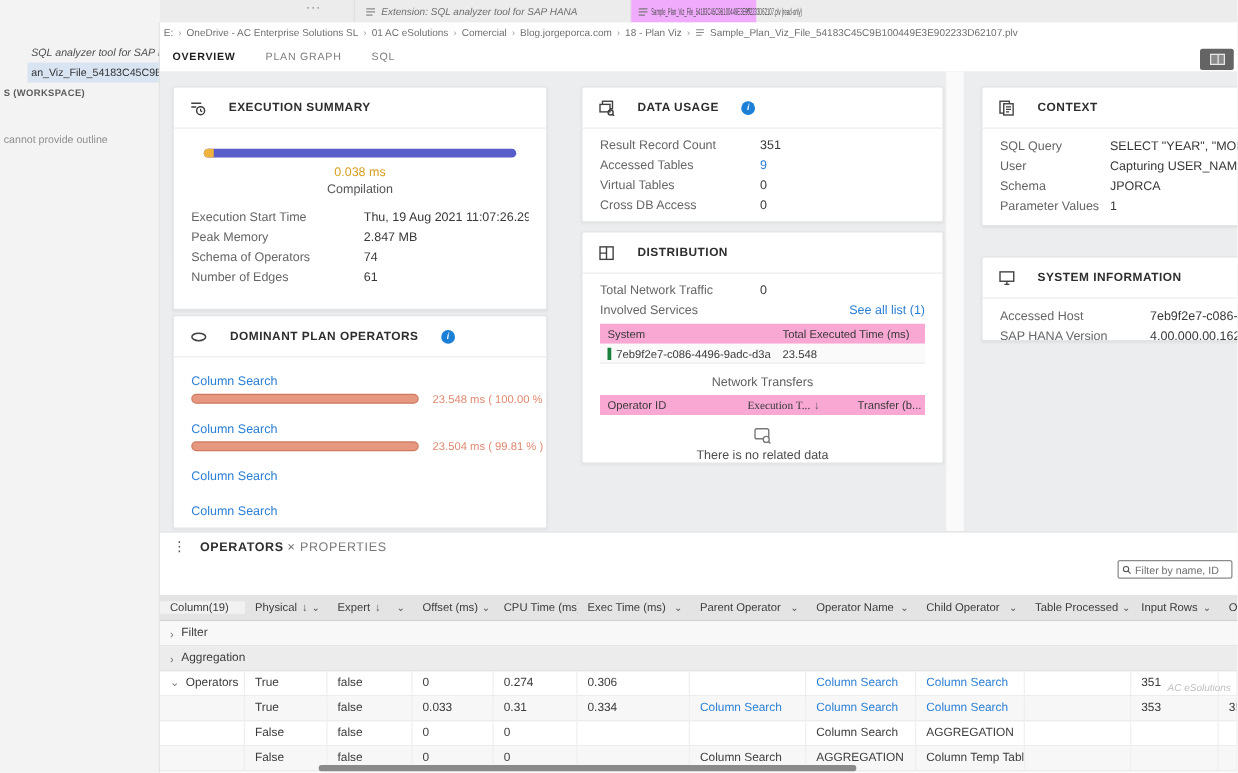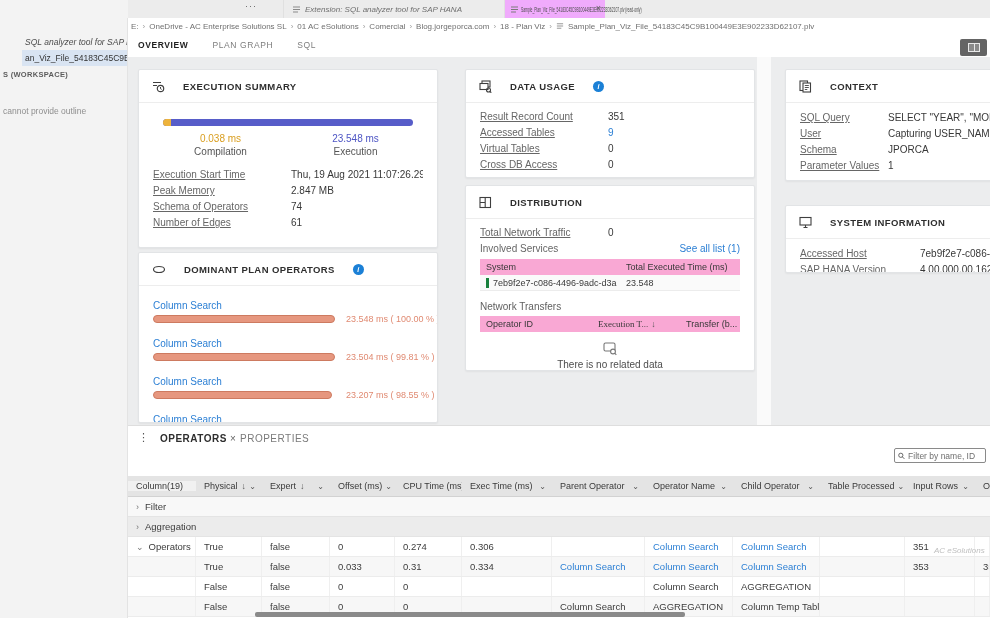--- a/index.html
+++ b/index.html
@@ -61,21 +61,21 @@
   .timeline-yellow { position:absolute; left:0; width:8px; height:7px; background:#edb33c; border-radius:4px 0 0 4px; }
   .tl-stats { display:flex; margin:7px 14px 0; }
   .tl-stat { flex:1; text-align:center; }
   .tl-val { font-size:10px; }
   .tl-val.amber { color:#d99e1f; }
   .tl-val.blue { color:#4d55c4; }
   .tl-lbl { font-size:10px; color:#555; margin-top:2px; }
 
   .kv-block { margin-top:12px; }
   .kv { display:flex; margin:0 14px 5px; font-size:10px; line-height:11px; }
-  .kv-k { width:138px; flex:none; color:#666;text-decoration:underline; }
+  .kv-k { width:138px; flex:none; color:#666; }
   .kv-v { color:#383838; white-space:nowrap; overflow:hidden; }
   .kv-k.narrow { width:128px; }
   .kv-k.ctx { width:88px; }
   .kv-k.sys { width:120px; }
   .link { color:#2b7fd4; cursor:pointer; }
 
   .dom-item { margin:9px 14px 0; }
   .dom-item:first-of-type { margin-top:7px; }
   .dom-name { display:inline-block; font-size:10px; line-height:10px; color:#2b7fd4; margin-bottom:3px; cursor:pointer; }
   .dom-bar-row { display:flex; align-items:center; }
@@ -88,21 +88,21 @@
   .mini-table { margin:2px 14px 0; font-size:9px; }
   .mini-hd { display:flex; background:#f9a8d4; height:16px; align-items:center; color:#383838; }
   .mini-row { display:flex; background:#fafafa; height:16px; align-items:center; color:#3a3a3a; border-bottom:1px solid #ececec; }
   .mini-c1 { width:142px; flex:none; padding-left:6px; display:flex; align-items:center; gap:4px; overflow:hidden; white-space:nowrap; }
   .mini-c2 { flex:1; padding-left:4px; white-space:nowrap; overflow:hidden; }
   .chip { width:3px; height:10px; background:#18803c; flex:none; }
   .nt-c1 { width:118px; flex:none; padding-left:6px; white-space:nowrap; overflow:hidden; }
   .nt-c2 { width:88px; flex:none; white-space:nowrap; overflow:hidden;font-family:Liberation Serif, serif; }
   .nt-c3 { flex:1; white-space:nowrap; overflow:hidden; }
   .sort-arrow { color:#555; margin-left:3px; }
-  .nt-label { margin:10px 14px 4px; font-size:10px; color:#5f5f5f; }
+  .nt-label { margin:10px 14px 4px; font-size:10px; color:#5f5f5f;text-align:center; }
   .empty-state { text-align:center; margin-top:10px; color:#4d4d4d; font-size:10px; }
   .empty-state svg { display:block; margin:0 auto 3px; }
 
   
   #bottom { position:absolute; left:0; top:407px; width:862px; height:193px; background:#fff; border-top:1px solid #dedede; }
   .kebab { position:absolute; left:10px; top:5px; font-size:11px; color:#555; cursor:pointer; }
   .bp-tab { position:absolute; top:7px; font-size:10px; letter-spacing:.5px; color:#7a7a7a; cursor:pointer; }
   .bp-tab.active { font-weight:bold; color:#2e2e2e; }
   #bp-tab1 { left:32px; }
   #bp-tab2 { left:112px; }
@@ -207,24 +207,20 @@
       </div>
       <div class="timeline-wrap">
         <div class="timeline-blue"></div>
         <div class="timeline-yellow"></div>
       </div>
       <div class="tl-stats">
         <div class="tl-stat">
           <div class="tl-val amber">0.038 ms</div>
           <div class="tl-lbl">Compilation</div>
         </div>
-        <div class="tl-stat">
-          <div class="tl-val blue">23.548 ms</div>
-          <div class="tl-lbl">Execution</div>
-        </div>
       </div>
       <div class="kv-block">
         <div class="kv">
             <span class="kv-k">Execution Start Time</span>
             <span class="kv-v">Thu, 19 Aug 2021 11:07:26.290 GMT</span>
           </div>
         <div class="kv">
             <span class="kv-k">Peak Memory</span>
             <span class="kv-v">2.847 MB</span>
           </div>
@@ -260,26 +256,20 @@
         <span class="dom-name">Column Search</span>
         <div class="dom-bar-row">
             <span class="dom-track">
               <span class="dom-bar" style="display: block; width: 99.81%;"></span>
             </span>
             <span class="dom-time">23.504 ms ( 99.81 % )</span>
           </div>
       </div>
       <div class="dom-item">
         <span class="dom-name">Column Search</span>
-        <div class="dom-bar-row">
-            <span class="dom-track">
-              <span class="dom-bar" style="display: block; width: 98.55%;"></span>
-            </span>
-            <span class="dom-time">23.207 ms ( 98.55 % )</span>
-          </div>
       </div>
       <div class="dom-item">
         <span class="dom-name">Column Search</span>
         
       </div>
 
     </div>
 
     <div class="card" id="card-data">
       <div class="card-hd">

